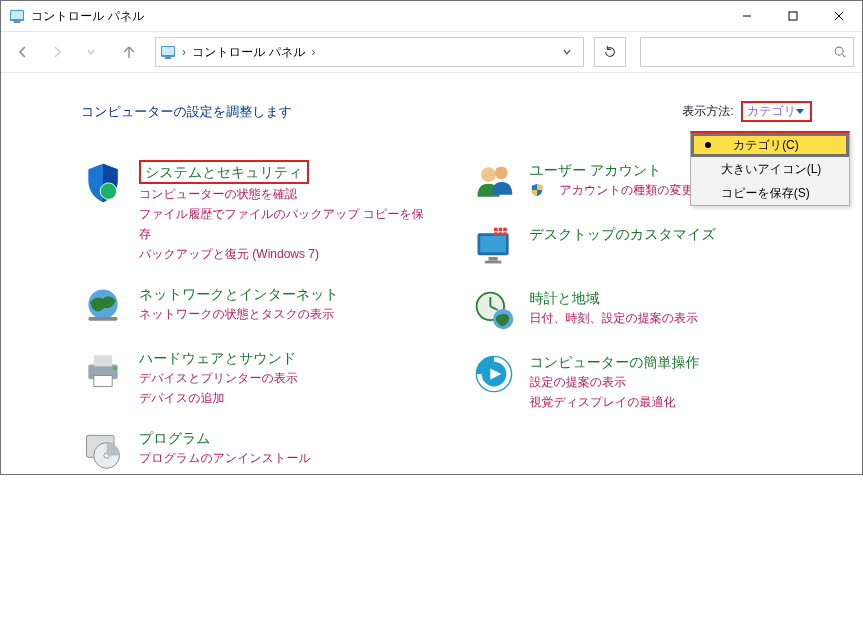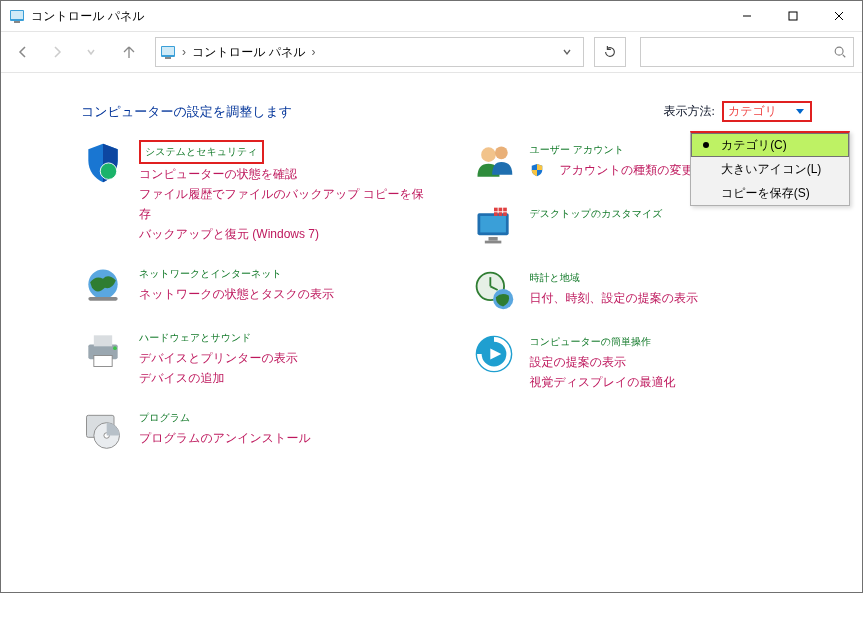--- a/index.html
+++ b/index.html
@@ -1,53 +1,53 @@
 <!DOCTYPE html>
 <html><head>
 <meta charset="utf-8">
 <style>
   html,body{margin:0;padding:0;font-family:"Yu Gothic UI","Meiryo",sans-serif;font-size:12px;color:#000;background:#fff;}
-  .window{width:863px;height:593px;border:1px solid #707070;box-sizing:border-box;position:relative;background:#fff;}
+  .window{width:863px;height:475px;border:1px solid #707070;box-sizing:border-box;position:relative;background:#fff;}
   
   .titlebar{height:30px;display:flex;align-items:center;justify-content:space-between;border-bottom:1px solid #e5e5e5;}
   .titlebar-left{display:flex;align-items:center;gap:6px;padding-left:8px;}
   .titlebar-icon{width:16px;height:16px;}
   .titlebar-title{font-size:12px;}
   .titlebar-controls{display:flex;}
   .titlebar-btn{width:46px;height:30px;display:flex;align-items:center;justify-content:center;}
   .titlebar-btn svg{width:10px;height:10px;}
   
   .navrow{height:40px;display:flex;align-items:center;gap:6px;padding:0 8px;border-bottom:1px solid #e5e5e5;}
   .nav-arrow{width:28px;height:28px;display:flex;align-items:center;justify-content:center;color:#888;}
   .nav-arrow.enabled{color:#000;}
   .nav-up{margin-left:4px;}
   .addressbar{flex:1;height:28px;border:1px solid #cccccc;display:flex;align-items:center;padding:0 4px;gap:6px;margin-left:6px;}
   .crumb-sep{color:#606060;}
   .addr-btn{width:24px;height:24px;display:flex;align-items:center;justify-content:center;color:#606060;margin-left:auto;}
   .refresh-btn{width:30px;height:28px;border:1px solid #cccccc;display:flex;align-items:center;justify-content:center;margin-left:4px;color:#404040;}
   .searchbox{width:200px;height:28px;border:1px solid #cccccc;margin-left:8px;display:flex;align-items:center;justify-content:flex-end;padding:0 6px;color:#808080;}
   
   .body{position:relative;padding:28px 40px 0 80px;}
-  .heading-row{display:flex;align-items:center;justify-content:space-between;margin-bottom:18px;padding-right:10px;font-family:Liberation Serif, serif;}
+  .heading-row{display:flex;align-items:center;justify-content:space-between;margin-bottom:38px;padding-right:10px;}
   .heading{color:#003399;font-size:13px;}
   .view-label{color:#0f172a;}
-  .view-link{color:#ef4444;border:2px solid #e02020;padding:0 6px 0 4px;display:inline-flex;align-items:center;gap:19px;margin-left:4px;}
+  .view-link{color:#8b5cf6;border:2px solid #e02020;padding:0 6px 0 4px;display:inline-flex;align-items:center;gap:0;margin-left:4px;}
   .view-link .caret{border-left:4px solid transparent;border-right:4px solid transparent;border-top:5px solid #0066cc;}
   
   .viewmenu{position:absolute;right:12px;top:58px;width:158px;border:1px solid #b0b0b0;background:#f2f2f2;border-top:2px solid #e02020;box-shadow:2px 2px 4px rgba(0,0,0,0.15);}
   .viewmenu-item{height:24px;display:flex;align-items:center;padding-left:30px;position:relative;font-size:12px;}
-  .viewmenu-item.selected{background:#bef264;border:1px solid #737373;box-sizing:border-box;padding-left:29px;}
+  .viewmenu-item.selected{background:#fde047;border:3px solid #737373;box-sizing:border-box;padding-left:39px;}
   .viewmenu-item .dot{position:absolute;left:11px;top:50%;transform:translateY(-50%);width:6px;height:6px;border-radius:50%;background:#000;}
   
   .cols{display:flex;gap:40px;}
   .col{flex:1;}
   .cat{display:flex;gap:14px;margin-bottom:20px;}
   .cat-icon{width:44px;height:44px;flex:none;}
   .cat-body{padding-top:0;}
-  .cat-title{color:#137a2a;font-size:10px;line-height:20px;}
+  .cat-title{color:#137a2a;font-size:14px;line-height:20px;}
   .cat-title.boxed{border:2px solid #e02020;padding:0 4px;display:inline-block;}
   .cat-link{color:#be185d;font-size:12px;line-height:20px;display:block;}
   .user-title-row{display:flex;align-items:center;gap:16px;}
   .shield-mini{width:14px;height:14px;}
 </style>
 </head>
 <body>
 
 <div class="window">
 

